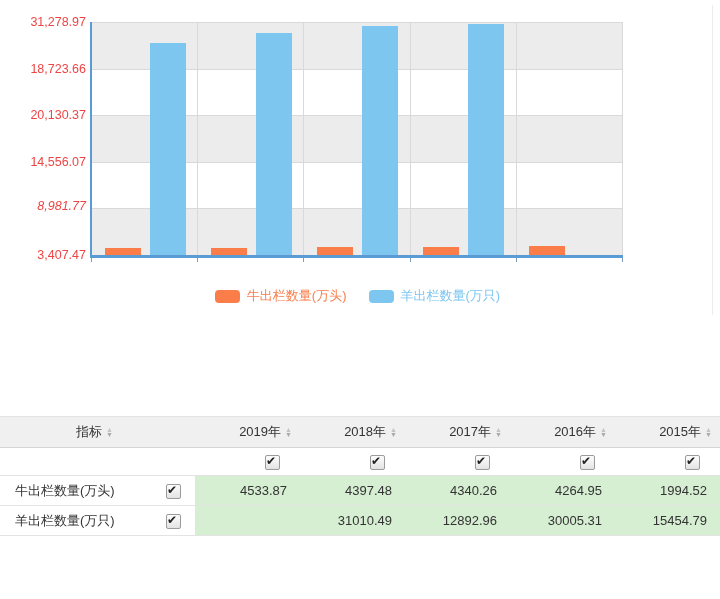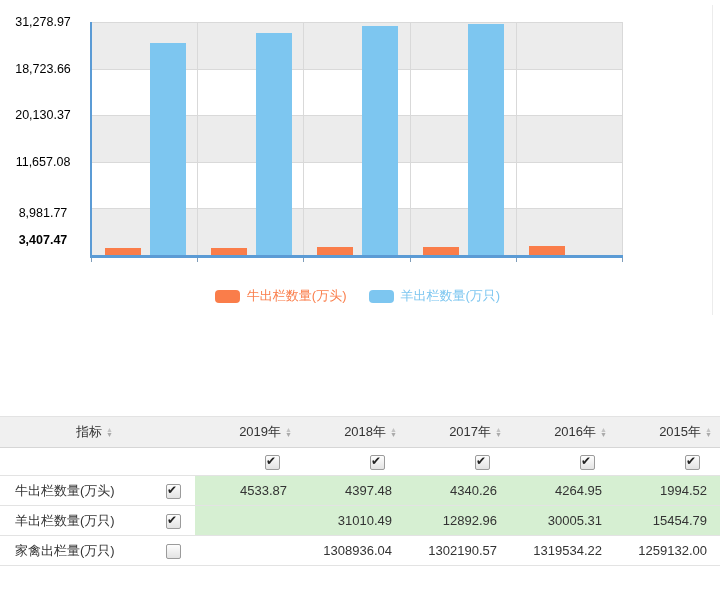--- a/index.html
+++ b/index.html
@@ -4,21 +4,21 @@
 <style>
   html,body{margin:0;padding:0;}
   body{
     width:720px;height:599px;background:#ffffff;overflow:hidden;
     font-family:"Liberation Sans","DejaVu Sans",sans-serif;color:#333;
   }
   
   #chart-section{position:relative;width:720px;height:416px;background:#fff;}
   #y-axis{position:absolute;left:0;top:0;width:86px;height:290px;}
   .y-label{position:absolute;right:0;width:86px;height:16px;line-height:16px;
-    text-align:center;font-size:12.5px;color:#000000;}
+    text-align:right;font-size:12.5px;color:#ef4444;}
   #plot{position:absolute;left:90px;top:22px;width:531px;height:233px;
     border-left:2px solid #5b9bd5;border-bottom:3px solid #5b9bd5;
     background:linear-gradient(to bottom,
       #ececec 0%,#ececec 20%,#ffffff 20%,#ffffff 40%,
       #ececec 40%,#ececec 60%,#ffffff 60%,#ffffff 80%,
       #ececec 80%,#ececec 100%);}
   .grid-h{position:absolute;left:0;width:100%;height:1px;background:#d9d9d9;}
   .grid-v{position:absolute;top:0;bottom:0;width:1px;background:#d9d9d9;}
   .bar-group{position:absolute;bottom:0;height:100%;width:20%;
     display:flex;align-items:flex-end;justify-content:center;gap:9px;}
@@ -57,23 +57,23 @@
       font-size:12px;line-height:14px;color:#222;}
 </style>
 </head>
 <body>
 
 <div id="chart-section">
   <div id="y-axis">
       <div class="y-label" style="top: 14px;">31,278.97</div>
       <div class="y-label" style="top: 60.6px;">18,723.66</div>
       <div class="y-label" style="top: 107.2px;">20,130.37</div>
-      <div class="y-label" style="top: 153.8px;">11,657.08</div>
-      <div class="y-label" style="top: 205px;">8,981.77</div>
-      <div class="y-label" style="top: 232px; font-weight: bold;">3,407.47</div>
+      <div class="y-label" style="top: 153.8px;">14,556.07</div>
+      <div class="y-label" style="top: 198px; font-style: italic;">8,981.77</div>
+      <div class="y-label" style="top: 247px;">3,407.47</div>
     </div>
   <div id="plot">
       <div class="grid-h" style="top: 186.4px;"></div>
       <div class="grid-h" style="top: 139.8px;"></div>
       <div class="grid-h" style="top: 93.2px;"></div>
       <div class="grid-h" style="top: 46.6px;"></div>
       <div class="grid-h" style="top: 0px;"></div>
       <div class="grid-v" style="left: calc(20% - 1px);"></div>
       <div class="grid-v" style="left: calc(40% - 1px);"></div>
       <div class="grid-v" style="left: calc(60% - 1px);"></div>
@@ -214,23 +214,14 @@
     <tr class="data-row row-selected">
       <td class="ind">羊出栏数量(万只)</td>
       <td class="rowcb"><span class="cb checked"></span></td>
       <td class="val"></td>
       <td class="val">31010.49</td>
       <td class="val">12892.96</td>
       <td class="val">30005.31</td>
       <td class="val">15454.79</td>
     </tr>
 
-    <tr class="data-row">
-      <td class="ind">家禽出栏量(万只)</td>
-      <td class="rowcb"><span class="cb"></span></td>
-      <td class="val"></td>
-      <td class="val">1308936.04</td>
-      <td class="val">1302190.57</td>
-      <td class="val">1319534.22</td>
-      <td class="val">1259132.00</td>
-    </tr>
   </tbody>
 </table>
 
 </body></html>

